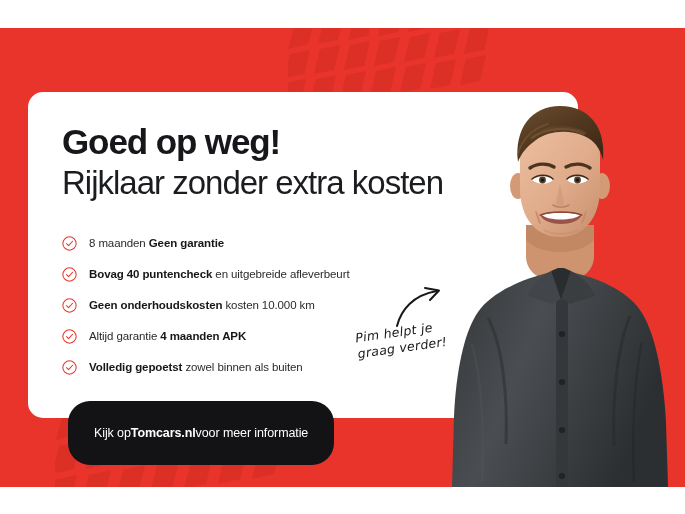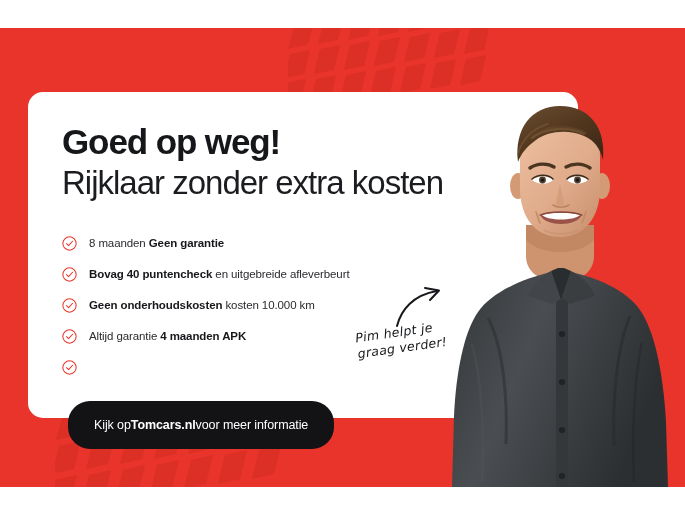--- a/index.html
+++ b/index.html
@@ -90,21 +90,21 @@
     letter-spacing:-0.1px;
     line-height:1;
   }
   .btxt b{ font-weight:bold; color:#16171A; }
 
   
   .cta{
     position:absolute;
     left:68px; top:401px;
     height:40px;
-    padding:4px 26px;
+    padding:12px 26px;
     display:flex;
     align-items:center;
     background:#131316;
     border-radius:22px;
     color:#ffffff;
     font-size:12.5px;
     letter-spacing:-0.1px;
     white-space:nowrap;
     z-index:8;
     cursor:pointer;
@@ -239,20 +239,21 @@
         <path d="M4.8 8.2 L7 10.3 L11.3 5.6" fill="none" stroke="#E8342A" stroke-width="1.1" stroke-linecap="round" stroke-linejoin="round"></path>
       </svg>
       <span class="btxt"><span>Altijd garantie </span><b>4 maanden APK</b><span></span></span>
     </div>
 
     <div class="bullet">
       <svg class="check" viewBox="0 0 16 16">
         <circle cx="8" cy="8" r="7.1" fill="none" stroke="#E8342A" stroke-width="1.1"></circle>
         <path d="M4.8 8.2 L7 10.3 L11.3 5.6" fill="none" stroke="#E8342A" stroke-width="1.1" stroke-linecap="round" stroke-linejoin="round"></path>
       </svg>
+      <span class="btxt"><span></span><b>Volledig gepoetst</b><span> zowel binnen als buiten</span></span>
     </div>
 
   </div>
 
   <svg class="note-arrow" viewBox="0 0 55 42">
     <path d="M2 40 C6 24 18 9 42 5" fill="none" stroke="#17181B" stroke-width="2" stroke-linecap="round"></path>
     <path d="M30 2 L44 4.5 L35 14" fill="none" stroke="#17181B" stroke-width="2" stroke-linecap="round" stroke-linejoin="round"></path>
   </svg>
 
   <div class="note">

